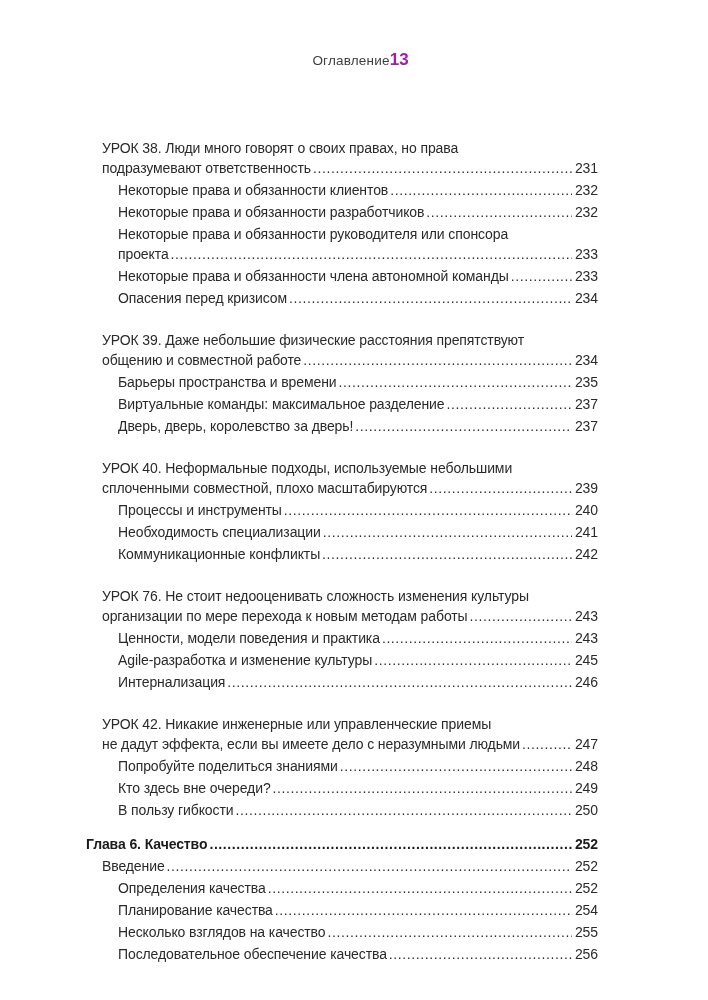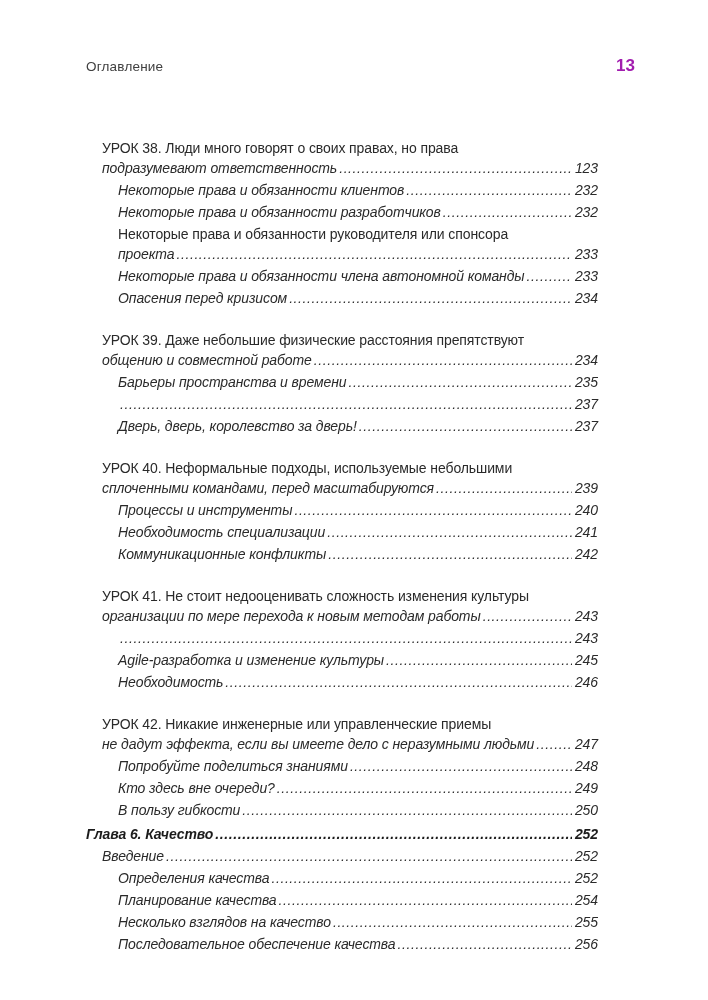--- a/index.html
+++ b/index.html
@@ -16,24 +16,24 @@
   }
   .page {
     position: relative;
     width: 708px;
     height: 1000px;
     background: #ffffff;
   }
   .page-header {
     position: absolute;
     left: 86px;
-    top: 56px;
+    top: 50px;
     width: 549px;
     display: flex;
-    justify-content: space-between;
+    justify-content: center;
     align-items: baseline;
   }
   .running-title {
     font-size: 13.5px;
     color: #404040;
     letter-spacing: 0.2px;
   }
   .folio {
     font-weight: bold;
     font-size: 17px;
@@ -45,30 +45,29 @@
     top: 116px;
     width: 512px;
     font-size: 14px;
     line-height: 20px;
     letter-spacing: -0.1px;
   }
   .entry { margin-top: 2px; }
   .entry:first-child { margin-top: 0; }
   .entry.lesson { margin-top: 22px; }
   .entry.chapter {
-    margin-top: 4px;
+    margin-top: 14px;
     font-weight: bold;
     color: #1b1b1b;
   }
   .entry.level-1 { padding-left: 16px; }
   .entry.level-2 { padding-left: 32px; }
   .leader-row {
     display: flex;
     align-items: baseline;
-    font-style: italic;
   }
   .entry-text { white-space: nowrap; }
   .dot-leader {
     flex: 1;
     overflow: hidden;
     white-space: nowrap;
     margin: 0 3px 0 2px;
     letter-spacing: 0.6px;
   }
   .dot-leader::after {
@@ -84,21 +83,21 @@
     <span class="running-title">Оглавление</span>
     <span class="folio">13</span>
   </header>
 
   <main class="toc" id="toc">
       <div class="entry level-1 lesson">
         <div class="first-line">УРОК 38. Люди много говорят о своих правах, но права</div>
         <div class="leader-row">
           <span class="entry-text">подразумевают ответственность</span>
           <span class="dot-leader"></span>
-          <span class="page-num">123</span>
+          <span class="page-num">231</span>
         </div>
       </div>
       <div class="entry level-2">
         <div class="leader-row">
           <span class="entry-text">Некоторые права и обязанности клиентов</span>
           <span class="dot-leader"></span>
           <span class="page-num">232</span>
         </div>
       </div>
       <div class="entry level-2">
@@ -140,35 +139,36 @@
       </div>
       <div class="entry level-2">
         <div class="leader-row">
           <span class="entry-text">Барьеры пространства и времени</span>
           <span class="dot-leader"></span>
           <span class="page-num">235</span>
         </div>
       </div>
       <div class="entry level-2">
         <div class="leader-row">
+          <span class="entry-text">Виртуальные команды: максимальное разделение</span>
           <span class="dot-leader"></span>
           <span class="page-num">237</span>
         </div>
       </div>
       <div class="entry level-2">
         <div class="leader-row">
           <span class="entry-text">Дверь, дверь, королевство за дверь!</span>
           <span class="dot-leader"></span>
           <span class="page-num">237</span>
         </div>
       </div>
       <div class="entry level-1 lesson">
         <div class="first-line">УРОК 40. Неформальные подходы, используемые небольшими</div>
         <div class="leader-row">
-          <span class="entry-text">сплоченными командами, перед масштабируются</span>
+          <span class="entry-text">сплоченными совместной, плохо масштабируются</span>
           <span class="dot-leader"></span>
           <span class="page-num">239</span>
         </div>
       </div>
       <div class="entry level-2">
         <div class="leader-row">
           <span class="entry-text">Процессы и инструменты</span>
           <span class="dot-leader"></span>
           <span class="page-num">240</span>
         </div>
@@ -181,43 +181,44 @@
         </div>
       </div>
       <div class="entry level-2">
         <div class="leader-row">
           <span class="entry-text">Коммуникационные конфликты</span>
           <span class="dot-leader"></span>
           <span class="page-num">242</span>
         </div>
       </div>
       <div class="entry level-1 lesson">
-        <div class="first-line">УРОК 41. Не стоит недооценивать сложность изменения культуры</div>
+        <div class="first-line">УРОК 76. Не стоит недооценивать сложность изменения культуры</div>
         <div class="leader-row">
           <span class="entry-text">организации по мере перехода к новым методам работы</span>
           <span class="dot-leader"></span>
           <span class="page-num">243</span>
         </div>
       </div>
       <div class="entry level-2">
         <div class="leader-row">
+          <span class="entry-text">Ценности, модели поведения и практика</span>
           <span class="dot-leader"></span>
           <span class="page-num">243</span>
         </div>
       </div>
       <div class="entry level-2">
         <div class="leader-row">
           <span class="entry-text">Agile-разработка и изменение культуры</span>
           <span class="dot-leader"></span>
           <span class="page-num">245</span>
         </div>
       </div>
       <div class="entry level-2">
         <div class="leader-row">
-          <span class="entry-text">Необходимость</span>
+          <span class="entry-text">Интернализация</span>
           <span class="dot-leader"></span>
           <span class="page-num">246</span>
         </div>
       </div>
       <div class="entry level-1 lesson">
         <div class="first-line">УРОК 42. Никакие инженерные или управленческие приемы</div>
         <div class="leader-row">
           <span class="entry-text">не дадут эффекта, если вы имеете дело с неразумными людьми</span>
           <span class="dot-leader"></span>
           <span class="page-num">247</span>

